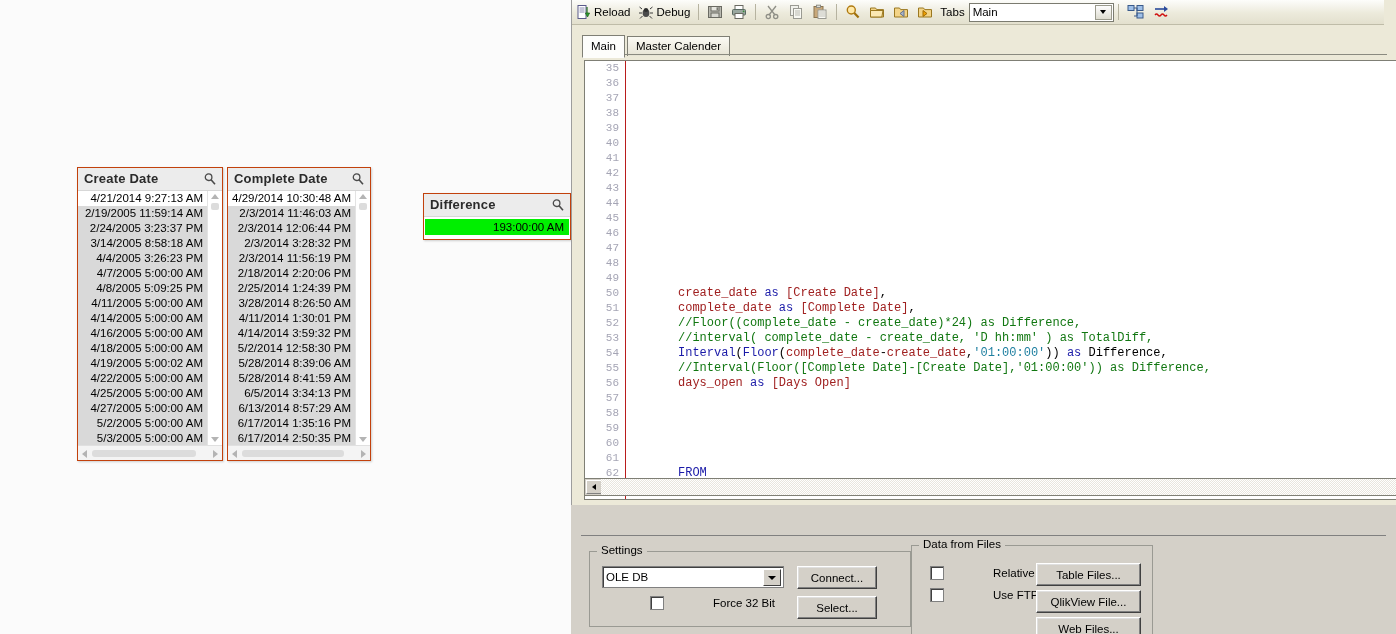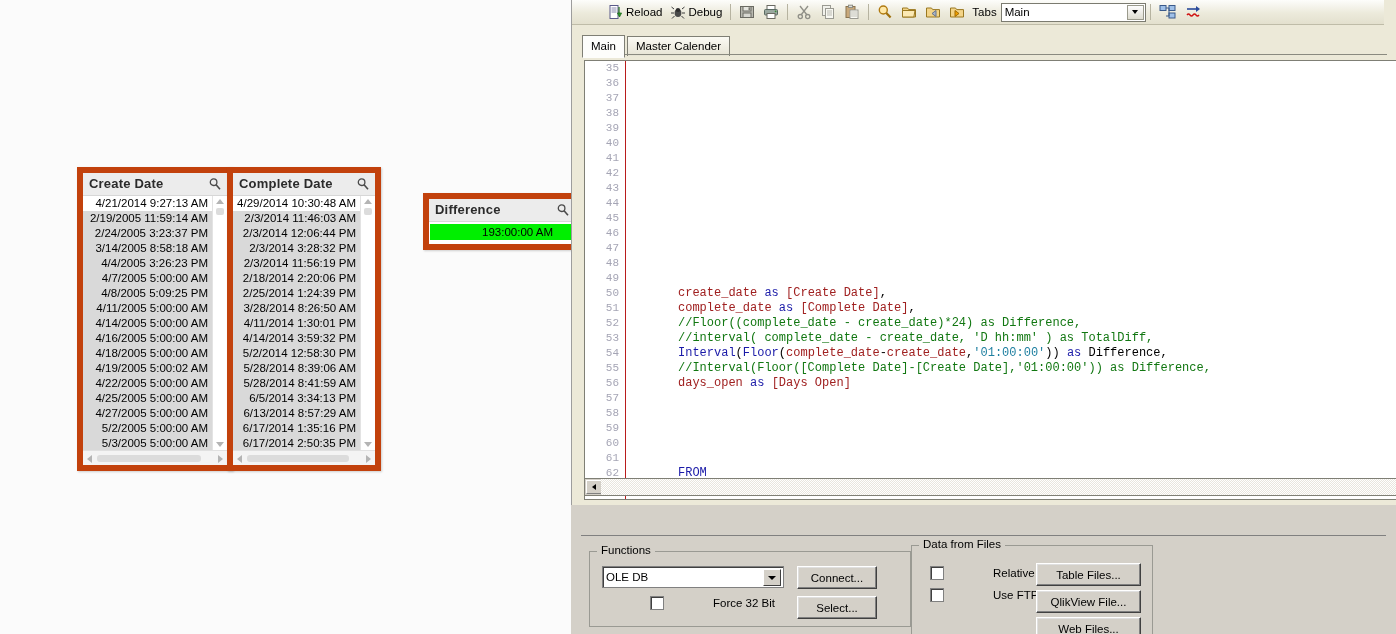--- a/index.html
+++ b/index.html
@@ -5,21 +5,21 @@
   html,body{margin:0;padding:0;}
   body{
     width:1396px;height:634px;overflow:hidden;position:relative;
     background:#ffffff;
     font-family:"Liberation Sans", sans-serif;
     -webkit-font-smoothing:none;
   }
   
   #sheet{position:absolute;left:0;top:0;width:571px;height:634px;background:#fbfbfb;}
 
-  .listbox{position:absolute;background:#d946ef;border:6px solid #c2410c;
+  .listbox{position:absolute;background:#d946ef;border:1px solid #c2410c;
            box-shadow:1px 1px 2px rgba(0,0,0,.18);}
   .lb-caption{height:22px;background:#ececec;position:relative;
               border-bottom:1px solid #d7d7d7;}
   .lb-caption .title{position:absolute;left:6px;top:3px;font-size:13px;
               font-weight:bold;color:#2b2b2b;letter-spacing:.2px;}
   .lb-caption .mag{position:absolute;right:5px;top:4px;width:14px;height:14px;}
   .lb-body{position:relative;background:#d9d9d9;overflow:hidden;}
   .lb-rows{position:absolute;left:0;top:0;right:14px;bottom:0;}
   .lb-row{height:15px;line-height:15px;text-align:right;padding-right:5px;
           font-size:11.5px;color:#000;background:#d9d9d9;
@@ -37,30 +37,30 @@
   .lb-hscroll .arrR{right:4px;border-top:4px solid transparent;border-bottom:4px solid transparent;border-left:5px solid #b4b4b4;}
   .lb-hscroll .hthumb{position:absolute;left:14px;right:26px;top:4px;height:7px;background:#dcdcdc;border-radius:3px;}
 
   #lb-create{left:77px;top:167px;width:144px;}
   #lb-complete{left:227px;top:167px;width:142px;}
   #lb-create .lb-body,#lb-complete .lb-body{height:254px;}
 
   #lb-diff{left:423px;top:193px;width:146px;}
   #lb-diff .lb-body{height:22px;background:#ffffff;}
   .diff-val{height:16px;line-height:16px;margin:2px 1px 0 1px;background:#00ef00;
-            text-align:right;padding-right:21px;font-size:11.5px;color:#000;}
+            text-align:right;padding-right:5px;font-size:11.5px;color:#000;}
 
   
   #editor{position:absolute;left:571px;top:0;width:825px;height:634px;
           background:#ece9d8;border-left:1px solid #9d9d9d;}
 
   
   #toolbar{position:absolute;left:0;top:0;right:13px;height:24px;
            background:linear-gradient(#fdfdfb,#eceadb 55%,#e3e0ce);
-           border-bottom:1px solid #bfbca8;display:flex;align-items:center;padding-left:32px;}
+           border-bottom:1px solid #bfbca8;display:flex;align-items:center;}
   .tb-item{display:flex;align-items:center;height:20px;padding:0 3px;margin:0 1px;
            font-size:11.5px;color:#000;cursor:default;}
   .tb-item svg{display:block;}
   .tb-sep{width:1px;height:16px;background:#b6b3a0;margin:0 4px;}
   .tb-label{margin-left:2px;}
   .tabs-lbl{font-size:11.5px;margin:0 4px 0 3px;}
   .tabs-combo{position:relative;width:143px;height:17px;background:#fff;
               border:1px solid #7b7b70;display:flex;align-items:center;}
   .tabs-combo .txt{font-size:11.5px;padding-left:3px;color:#000;}
   .tabs-combo .btn{position:absolute;right:1px;top:1px;width:15px;height:13px;
@@ -443,21 +443,21 @@
   <span class="hbtn">
       <i></i>
     </span>
   <span class="htrack"></span>
 </div>
 
 <div id="bottom">
   <div id="btabline"></div>
 
   <div class="group" id="grp-db">
-    <span class="glabel">Functions</span>
+    <span class="glabel">Settings</span>
     <div class="w-combo" style="left:12px;top:14px;">
       <span class="txt">OLE DB</span>
       <span class="btn">
           <i></i>
         </span>
     </div>
     <label class="w-chk" style="left:12px;top:44px;margin-left:48px;">
       <span class="box"></span>
       <span>Force 32 Bit</span>
     </label>

